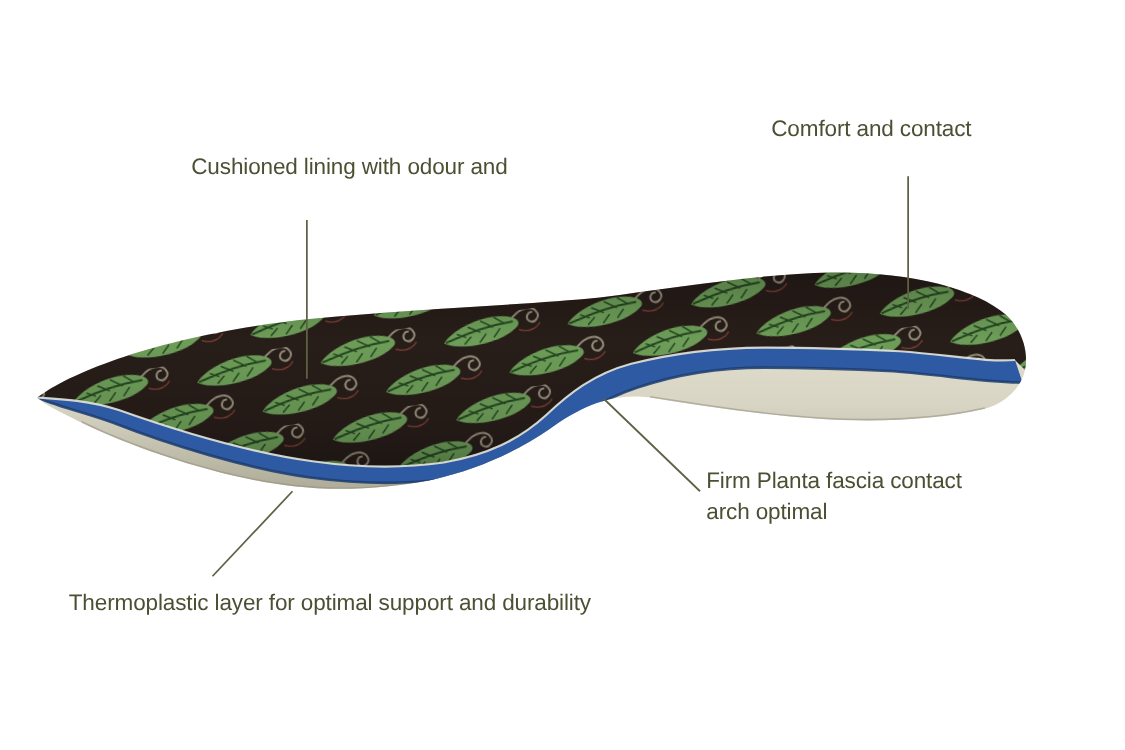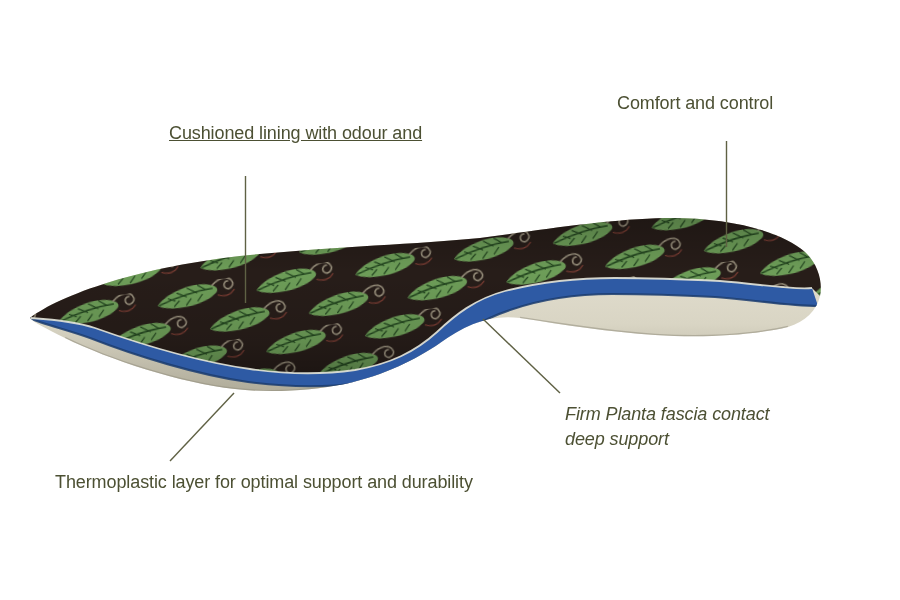--- a/index.html
+++ b/index.html
@@ -6,23 +6,23 @@
   .canvas{
     position:relative;width:900px;height:600px;background:#ffffff;
     overflow:hidden;font-family:"Liberation Sans", sans-serif;
   }
   .scene{position:absolute;left:0;top:0;}
   .callout{
     position:absolute;
     font-size:18px;line-height:25px;color:#4c5033;
     white-space:nowrap;letter-spacing:-0.1px;
   }
-  #label-cushioned{left:169px;top:121px;text-decoration:underline;}
+  #label-cushioned{left:153px;top:121px;}
   #label-heel{left:617px;top:91px;}
-  #label-arch{left:565px;top:402px;font-style:italic;}
+  #label-arch{left:565px;top:372px;}
   #label-thermo{left:55px;top:470px;text-align:center;}
 </style>
 </head>
 <body>
 
 <div class="canvas">
 
   <svg class="scene" width="900" height="600" viewBox="0 0 900 600">
     <defs>
 
@@ -168,25 +168,25 @@
     <line x1="726.5" y1="141" x2="726.5" y2="247" stroke="#5f6144" stroke-width="1.4"></line>
     <line x1="483" y1="319" x2="560" y2="393" stroke="#5f6144" stroke-width="1.4"></line>
     <line x1="234" y1="393" x2="170" y2="461" stroke="#5f6144" stroke-width="1.4"></line>
   </svg>
 
   <div class="callout" id="label-cushioned">
     <div>Cushioned lining with odour and</div>
   </div>
 
   <div class="callout" id="label-heel">
-    <div>Comfort and control</div>
+    <div>Comfort and contact</div>
   </div>
 
   <div class="callout" id="label-arch">
     <div>Firm Planta fascia contact</div>
-    <div>deep support</div>
+    <div>arch optimal</div>
   </div>
 
   <div class="callout" id="label-thermo">
     <div>Thermoplastic layer for optimal support and durability</div>
   </div>
 
 </div>
 
 </body></html>

